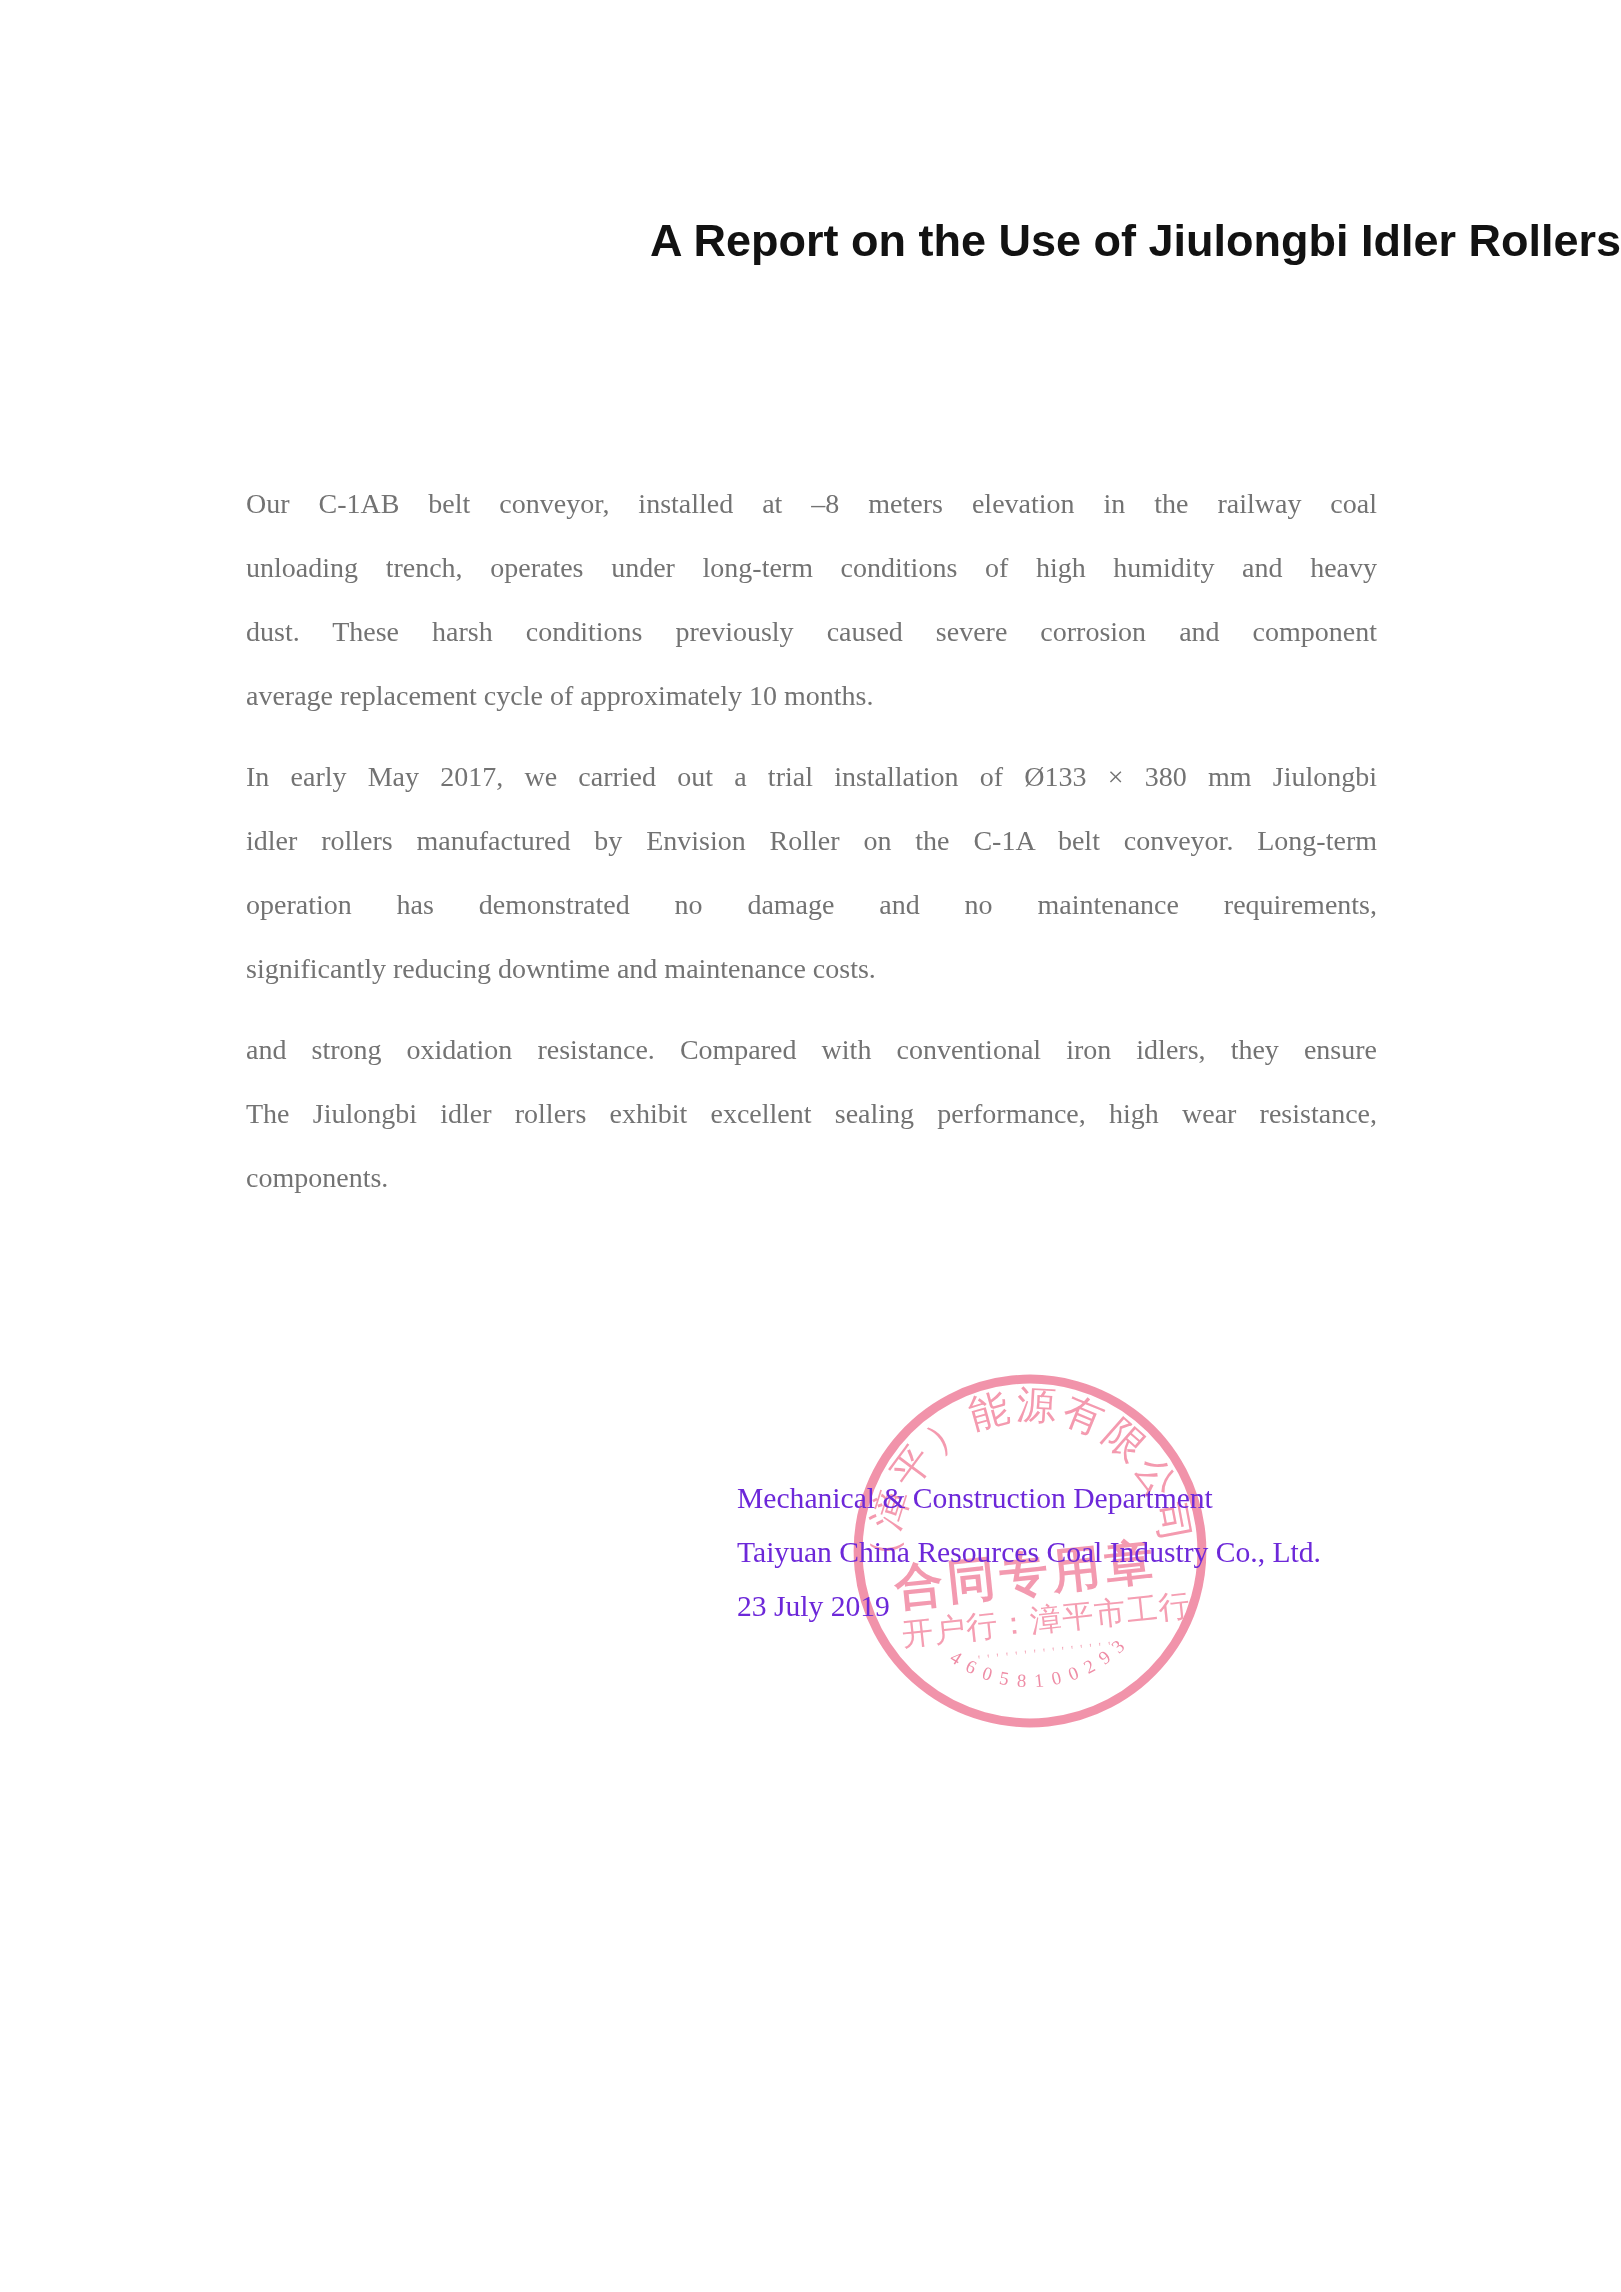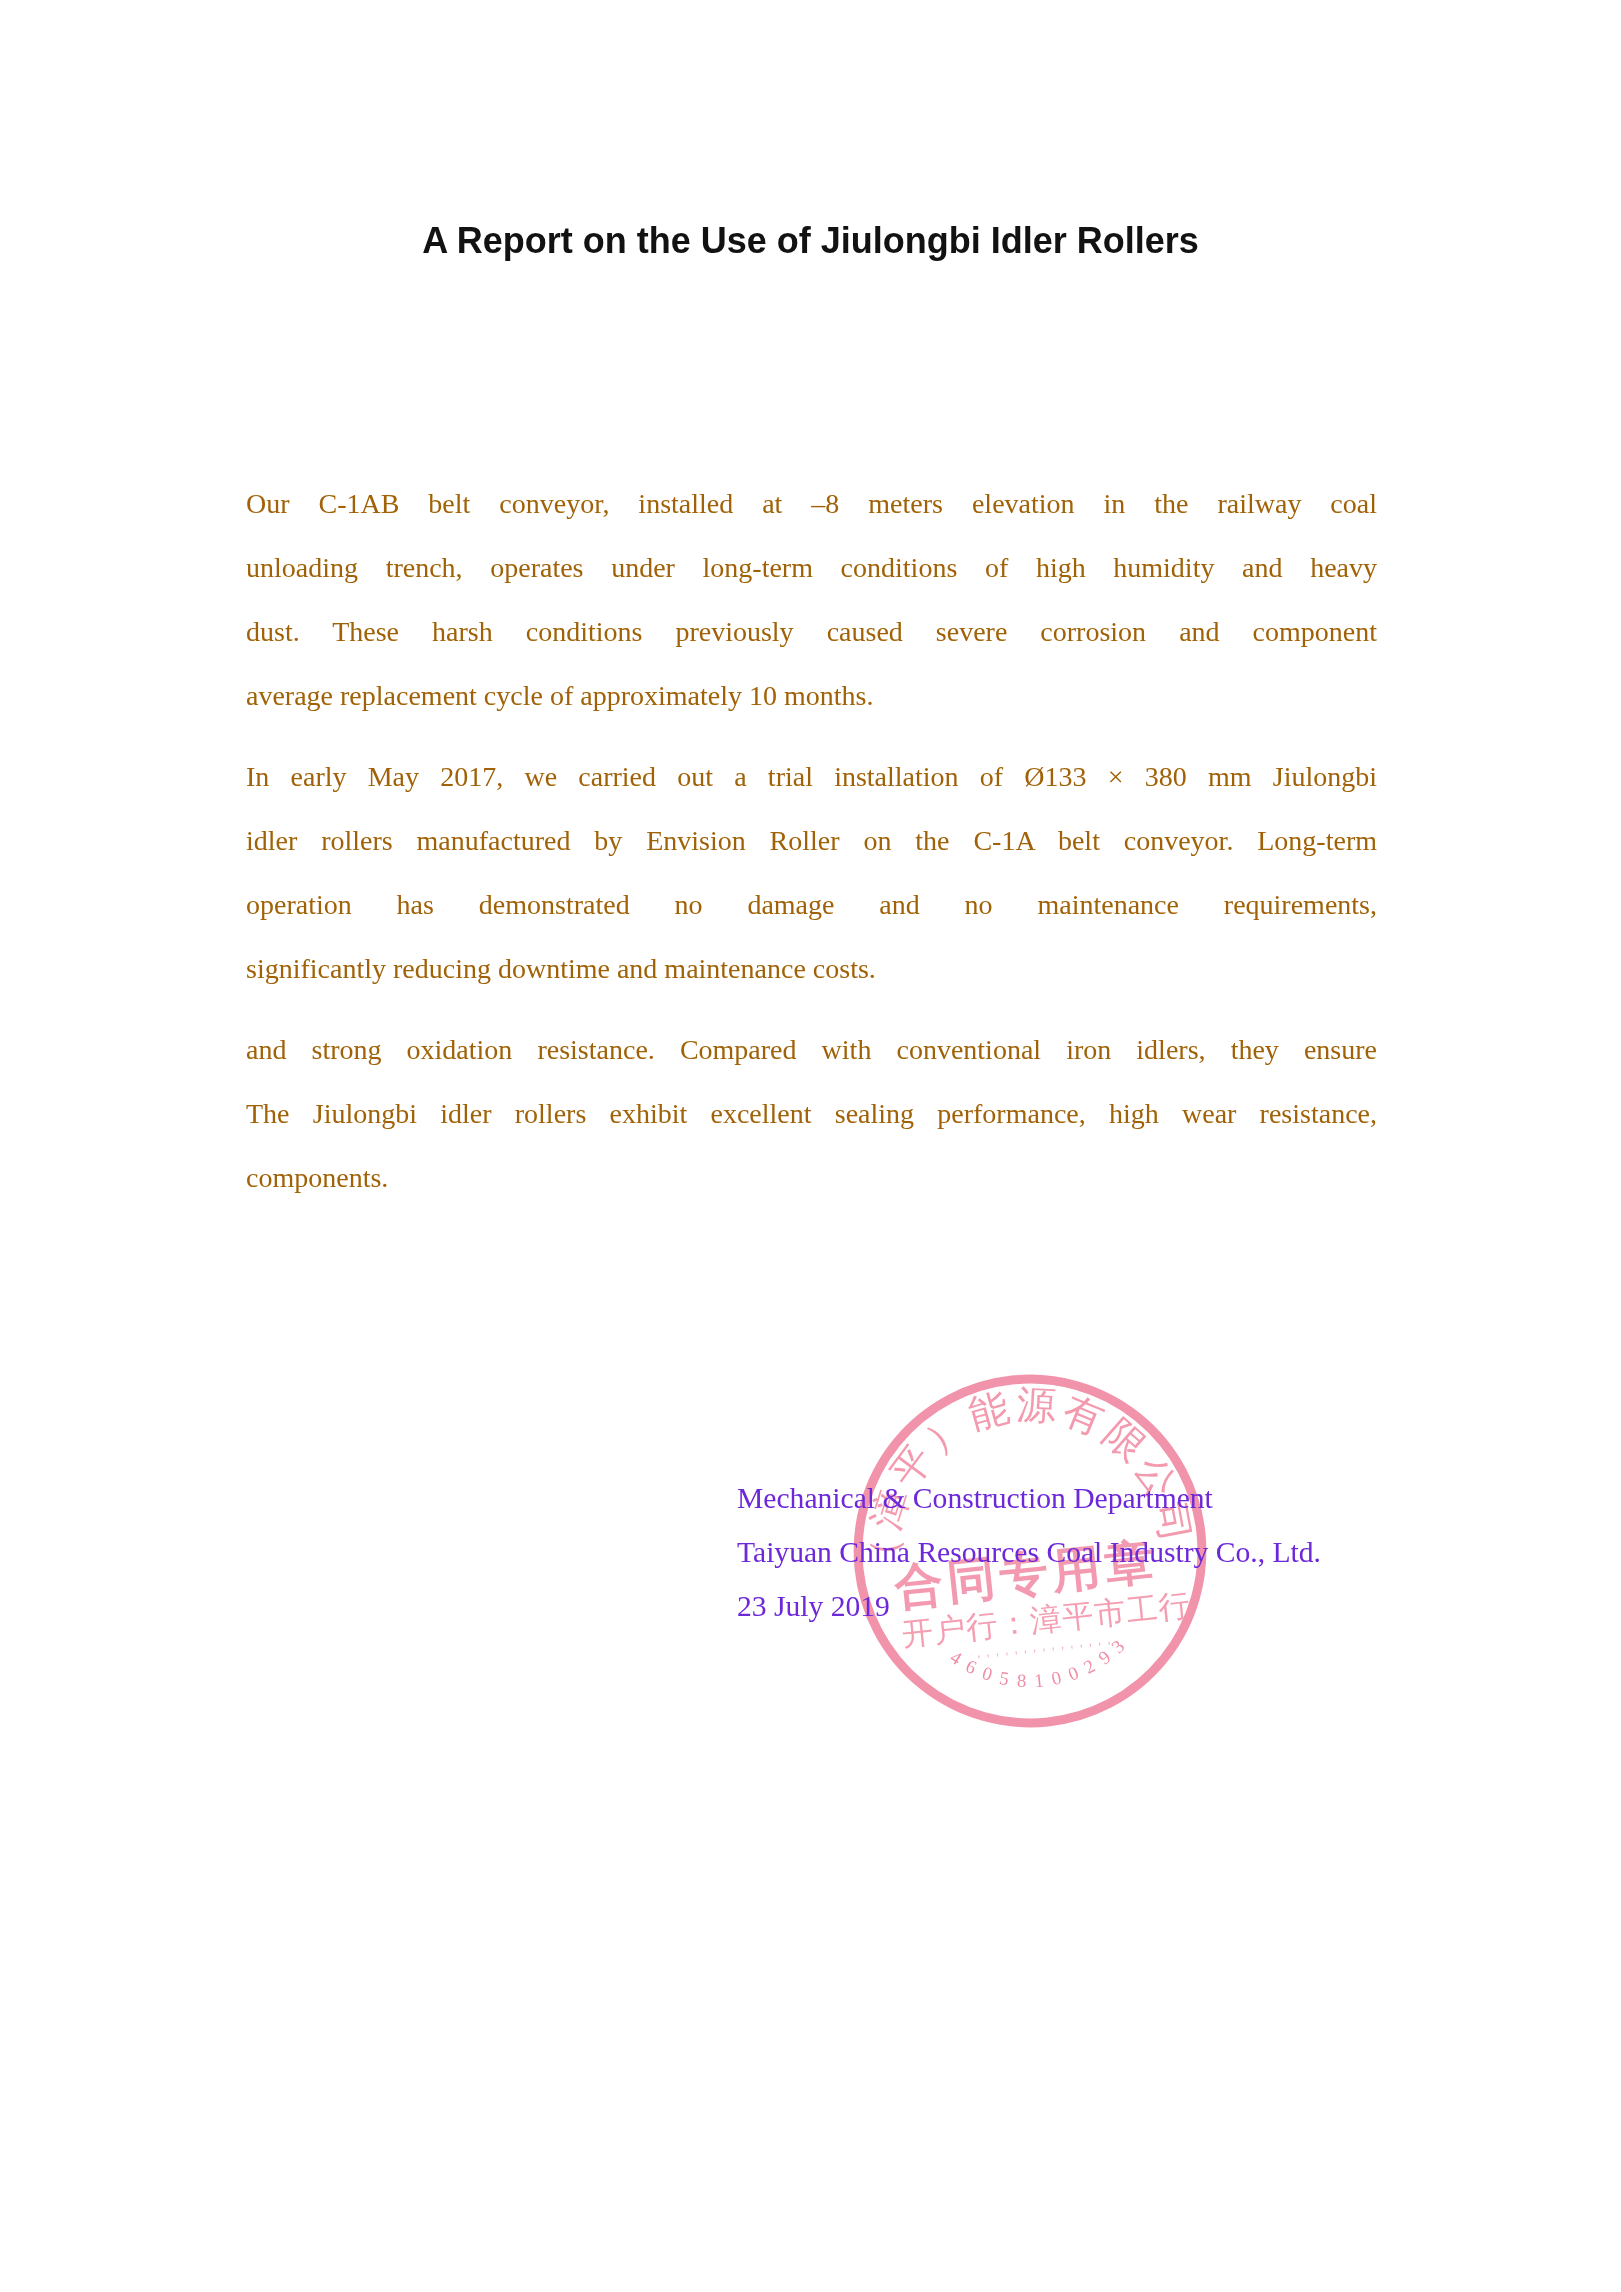--- a/index.html
+++ b/index.html
@@ -13,35 +13,35 @@
     position: relative;
     font-family: "Liberation Serif", serif;
     overflow: hidden;
   }
   .page-title {
     position: absolute;
     top: 219px;
     left: 0;
     width: 1621px;
     margin: 0;
-    text-align: center;
+    text-align: right;
     font-family: "Liberation Sans", sans-serif;
     font-weight: bold;
-    font-size: 36px;
+    font-size: 45px;
     line-height: 43px;
     color: #121212;
     z-index: 2;
   }
   .body-text {
     position: absolute;
     left: 246px;
     top: 472px;
     width: 1131px;
     font-size: 28px;
-    color: #a16207;
+    color: #737373;
     z-index: 2;
   }
   .para { margin: 0 0 17px 0; }
   .pline {
     line-height: 64px;
     text-align: justify;
     text-align-last: justify;
   }
   .pline.plast { text-align-last: left; }
 

